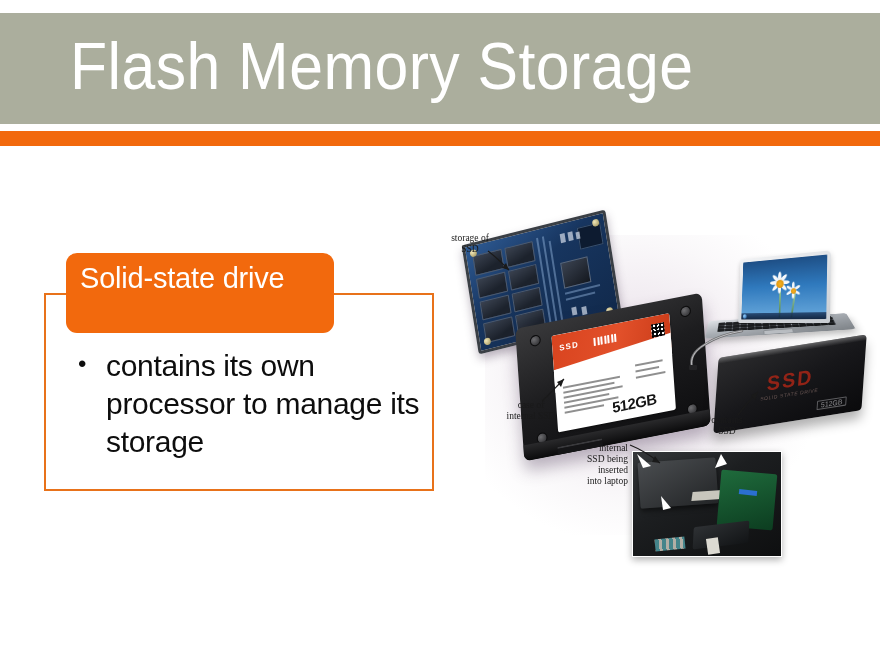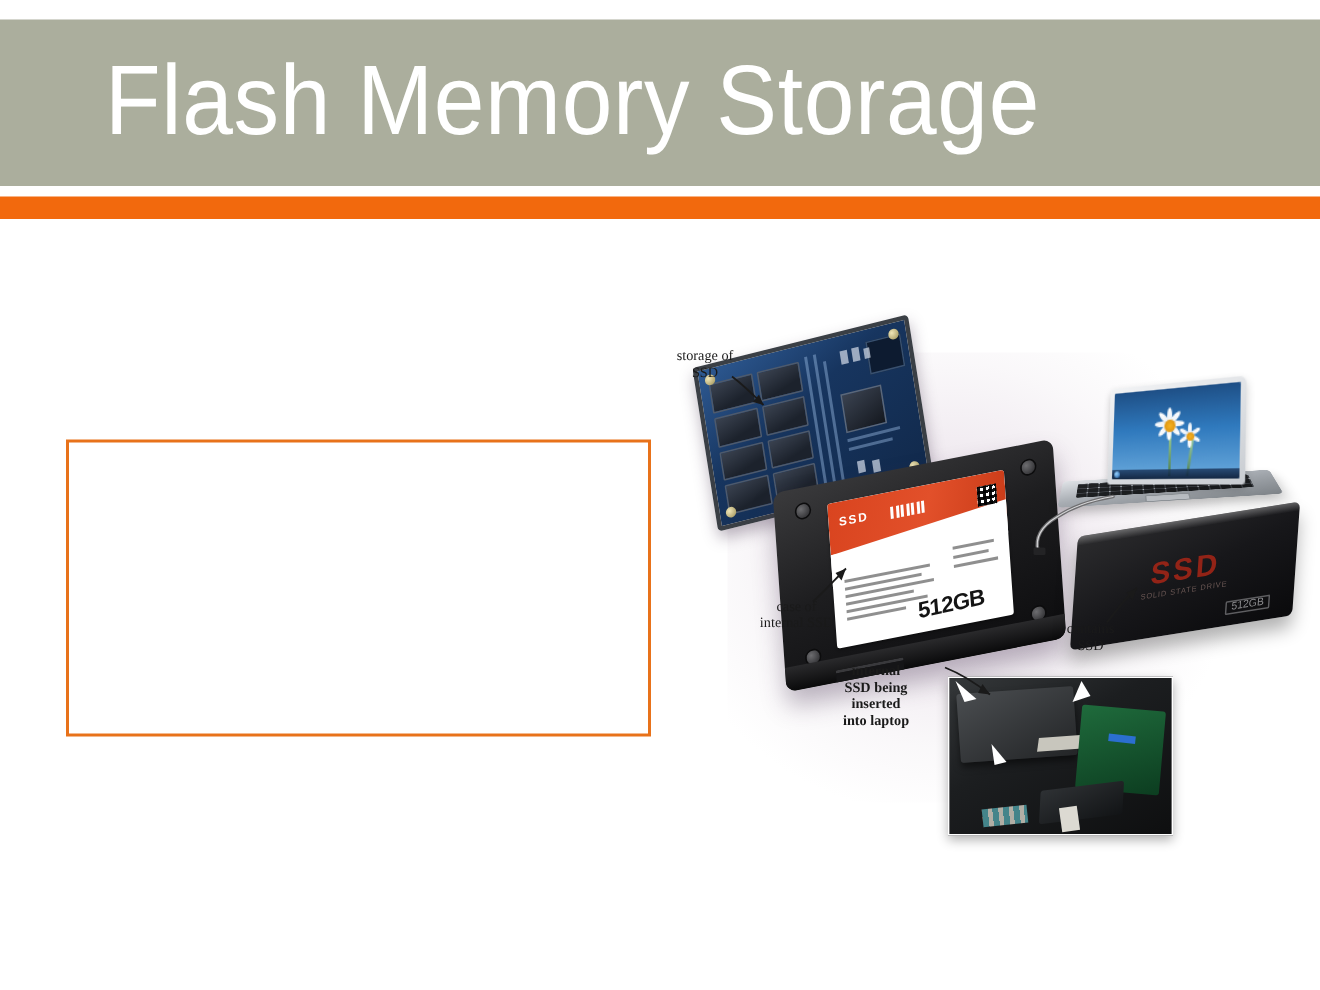--- a/index.html
+++ b/index.html
@@ -130,21 +130,21 @@
     font-size: 9.5px;
     line-height: 11px;
     color: #1a1a1a;
     text-align: center;
     font-family: "Liberation Serif", serif;
     white-space: pre-line;
   }
   .lbl-inside   { left: 8px;   top: 18px;  width: 64px; }
   .lbl-case     { left: 62px;  top: 185px; width: 78px; }
   .lbl-external { left: 264px; top: 200px; width: 66px; }
-  .lbl-internal { left: 120px; top: 228px; width: 68px; text-align: center; font-weight: bold; }
+  .lbl-internal { left: 130px; top: 228px; width: 68px; text-align: right; }
 
   .arrow { position: absolute; }
   .arrow svg { display: block; overflow: visible; }
 
   
   .pcb {
     position: absolute;
     left: 38px;
     top: 12px;
     width: 148px;
@@ -528,21 +528,27 @@
 <body>
 
 <div class="slide">
 
   <div class="header-band"></div>
   <div class="header-title">Flash Memory Storage</div>
   <div class="accent-stripe"></div>
 
   <div class="content-frame"></div>
 
-
+  <div class="callout-box">
+    <span class="callout-text">Solid-state drive</span>
+  </div>
+
+  <div class="bullet-list">
+    <div class="bullet-item">contains its own processor to manage its storage</div>
+  </div>
 
   <div class="figure">
     <div class="fig-glow"></div>
 
     <div class="pcb">
       <div class="pcb-body">
         <div class="pcb-chipgrid">
           <div class="nand"></div>
             <div class="nand"></div>
           <div class="nand"></div>

